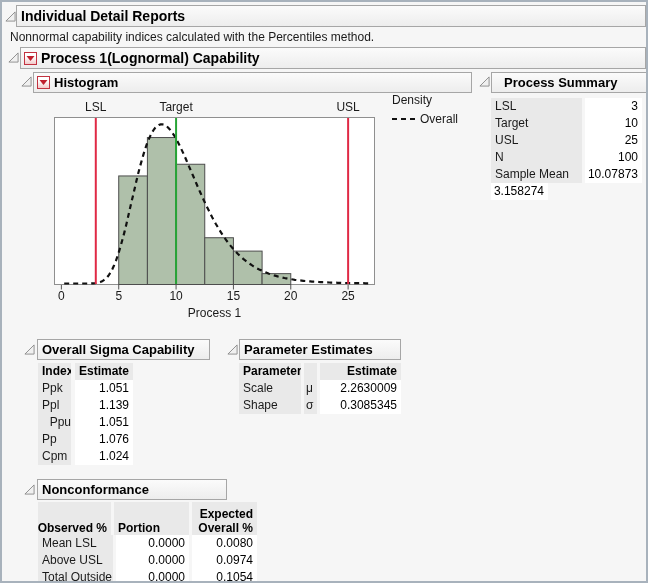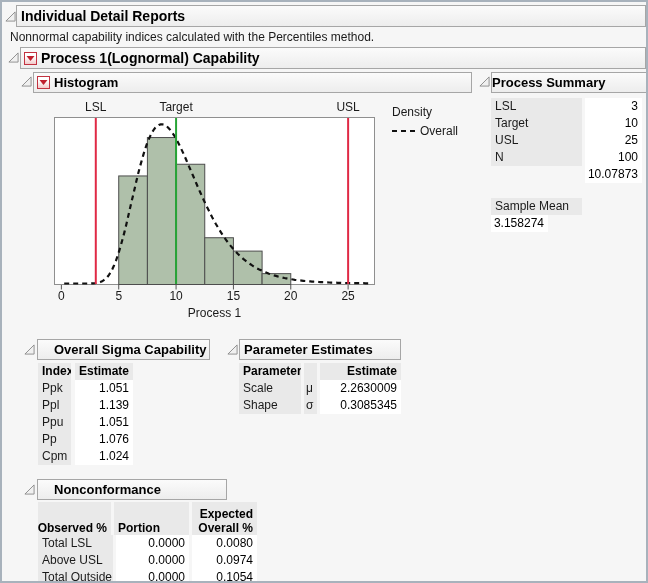--- a/index.html
+++ b/index.html
@@ -75,21 +75,21 @@
         </svg>
     </span>
     <span class="ttl ttl-md">Histogram</span>
   </div>
 
   <span class="abs" style="left:477px;top:74px">
     <svg class="disc" viewBox="0 0 12 12">
         <polygon points="1,11 11,11 11,1" fill="#f0f0f0" stroke="#8a8a8a" stroke-width="1"></polygon>
       </svg>
   </span>
-  <div class="band abs" style="left:489px;top:70px;width:157px;height:21px;padding-left:0">
+  <div class="band abs" style="left:489px;top:70px;width:157px;height:21px;padding-left:12px">
     <span class="ttl ttl-md">Process Summary</span>
   </div>
 
   <div class="abs" style="left:48px;top:93px;width:332px;height:230px">
     <svg id="histo-svg" width="332" height="230">
         <rect x="4.5" y="22.5" width="320" height="167" fill="#ffffff" stroke="#8f8f8f" stroke-width="1"></rect>
         <rect x="68.72939068100358" y="80.95" width="28.673835125448022" height="108.55" fill="#afc0aa" stroke="#4d4d4d" stroke-width="1"></rect>
         <rect x="97.4032258064516" y="42.53999999999999" width="28.673835125448036" height="146.96" fill="#afc0aa" stroke="#4d4d4d" stroke-width="1"></rect>
         <rect x="126.07706093189964" y="69.26" width="28.673835125448022" height="120.24" fill="#afc0aa" stroke="#4d4d4d" stroke-width="1"></rect>
         <rect x="154.75089605734766" y="142.74" width="28.673835125448022" height="46.760000000000005" fill="#afc0aa" stroke="#4d4d4d" stroke-width="1"></rect>
@@ -111,21 +111,21 @@
         <line x1="183.42473118279568" y1="190" x2="183.42473118279568" y2="194.5" stroke="#555" stroke-width="1"></line>
         <text x="183.42473118279568" y="205" text-anchor="middle" font-size="12" fill="#1a1a1a">15</text>
         <line x1="240.77240143369175" y1="190" x2="240.77240143369175" y2="194.5" stroke="#555" stroke-width="1"></line>
         <text x="240.77240143369175" y="205" text-anchor="middle" font-size="12" fill="#1a1a1a">20</text>
         <line x1="298.1200716845878" y1="190" x2="298.1200716845878" y2="194.5" stroke="#555" stroke-width="1"></line>
         <text x="298.1200716845878" y="205" text-anchor="middle" font-size="12" fill="#1a1a1a">25</text>
         <text x="164.5" y="222" text-anchor="middle" font-size="12" fill="#1a1a1a">Process 1</text>
       </svg>
   </div>
 
-  <div class="abs" style="left:390px;top:103px">
+  <div class="abs" style="left:390px;top:91px">
     <div class="legend-title">Density</div>
     <div class="legend-row" style="margin-top:5px">
       <span class="dash-sample"></span>
       <span>Overall</span>
     </div>
   </div>
 
   <div class="abs" style="left:489px;top:96px" id="ps-table">
       <div class="t-row">
         <div class="cell lab" style="width: 91px;">LSL</div>
@@ -137,51 +137,51 @@
       </div>
       <div class="t-row">
         <div class="cell lab" style="width: 91px;">USL</div>
         <div class="cell val" style="width: 57px;">25</div>
       </div>
       <div class="t-row">
         <div class="cell lab" style="width: 91px;">N</div>
         <div class="cell val" style="width: 57px;">100</div>
       </div>
       <div class="t-row">
-        <div class="cell lab" style="width: 91px; margin-top: 32px;">Sample Mean</div>
+        <div class="cell lab" style="width: 91px;">Sample Mean</div>
         <div class="cell val" style="width: 57px;">10.07873</div>
       </div>
       <div class="t-row">
         <div class="cell val" style="width: 57px;">3.158274</div>
       </div>
     </div>
 
   <span class="abs" style="left:22px;top:342px">
     <svg class="disc" viewBox="0 0 12 12">
         <polygon points="1,11 11,11 11,1" fill="#f0f0f0" stroke="#8a8a8a" stroke-width="1"></polygon>
       </svg>
   </span>
-  <div class="band abs" style="left:35px;top:337px;width:173px;height:21px;padding-left:16px">
+  <div class="band abs" style="left:35px;top:337px;width:173px;height:21px;padding-left:4px">
     <span class="ttl ttl-md">Overall Sigma Capability</span>
   </div>
   <div class="abs" style="left:36px;top:361px" id="os-table">
       <div class="t-row">
         <div class="cell hdr" style="width: 33px; padding-left: 4px; margin-right: 4px;">Index</div>
         <div class="cell hdr r" style="width: 58px;">Estimate</div>
       </div>
       <div class="t-row">
         <div class="cell lab" style="width: 33px; margin-right: 4px;">Ppk</div>
         <div class="cell val" style="width: 58px;">1.051</div>
       </div>
       <div class="t-row">
         <div class="cell lab" style="width: 33px; margin-right: 4px;">Ppl</div>
         <div class="cell val" style="width: 58px;">1.139</div>
       </div>
       <div class="t-row">
-        <div class="cell lab" style="width: 33px; margin-right: 4px;">Ppu</div>
+        <div class="cell lab" style="width: 33px; margin-right: 4px; text-align: right;">Ppu</div>
         <div class="cell val" style="width: 58px;">1.051</div>
       </div>
       <div class="t-row">
         <div class="cell lab" style="width: 33px; margin-right: 4px;">Pp</div>
         <div class="cell val" style="width: 58px;">1.076</div>
       </div>
       <div class="t-row">
         <div class="cell lab" style="width: 33px; margin-right: 4px;">Cpm</div>
         <div class="cell val" style="width: 58px;">1.024</div>
       </div>
@@ -211,33 +211,33 @@
         <div class="cell lab" style="width: 13px; padding-left: 2px; margin-right: 3px;">σ</div>
         <div class="cell val" style="width: 81px;">0.3085345</div>
       </div>
     </div>
 
   <span class="abs" style="left:22px;top:482px">
     <svg class="disc" viewBox="0 0 12 12">
         <polygon points="1,11 11,11 11,1" fill="#f0f0f0" stroke="#8a8a8a" stroke-width="1"></polygon>
       </svg>
   </span>
-  <div class="band abs" style="left:35px;top:477px;width:190px;height:21px;padding-left:16px">
+  <div class="band abs" style="left:35px;top:477px;width:190px;height:21px;padding-left:4px">
     <span class="ttl ttl-md">Nonconformance</span>
   </div>
   <div class="abs" style="left:36px;top:500px" id="nc-table">
       <div class="t-row">
         <div class="cell hdr nc-hdr" style="width: 73px; justify-content: flex-end; padding-right: 4px; margin-right: 3px; height: 33px;">Observed %</div>
         <div class="cell hdr nc-hdr" style="width: 75px; padding-left: 4px; margin-right: 3px; height: 33px;">Portion</div>
         <div class="cell hdr nc-hdr" style="width: 65px; justify-content: flex-end; padding-right: 4px; height: 33px;">
           <div style="text-align: right;">Expected<br>Overall %</div>
         </div>
       </div>
       <div class="t-row">
-        <div class="cell lab" style="width: 75px; margin-right: 3px;">Total LSL</div>
+        <div class="cell lab" style="width: 75px; margin-right: 3px;">Mean LSL</div>
         <div class="cell val" style="width: 73px; margin-right: 3px;">0.0000</div>
         <div class="cell val" style="width: 65px;">0.0080</div>
       </div>
       <div class="t-row">
         <div class="cell lab" style="width: 75px; margin-right: 3px;">Above USL</div>
         <div class="cell val" style="width: 73px; margin-right: 3px;">0.0000</div>
         <div class="cell val" style="width: 65px;">0.0974</div>
       </div>
       <div class="t-row">
         <div class="cell lab" style="width: 75px; margin-right: 3px;">Total Outside</div>

